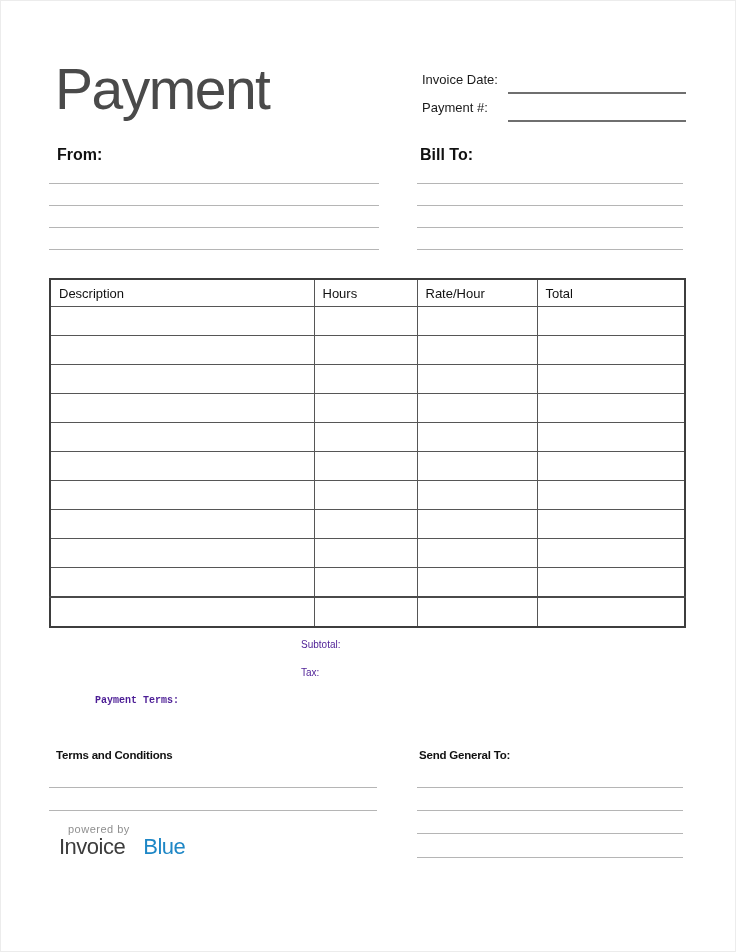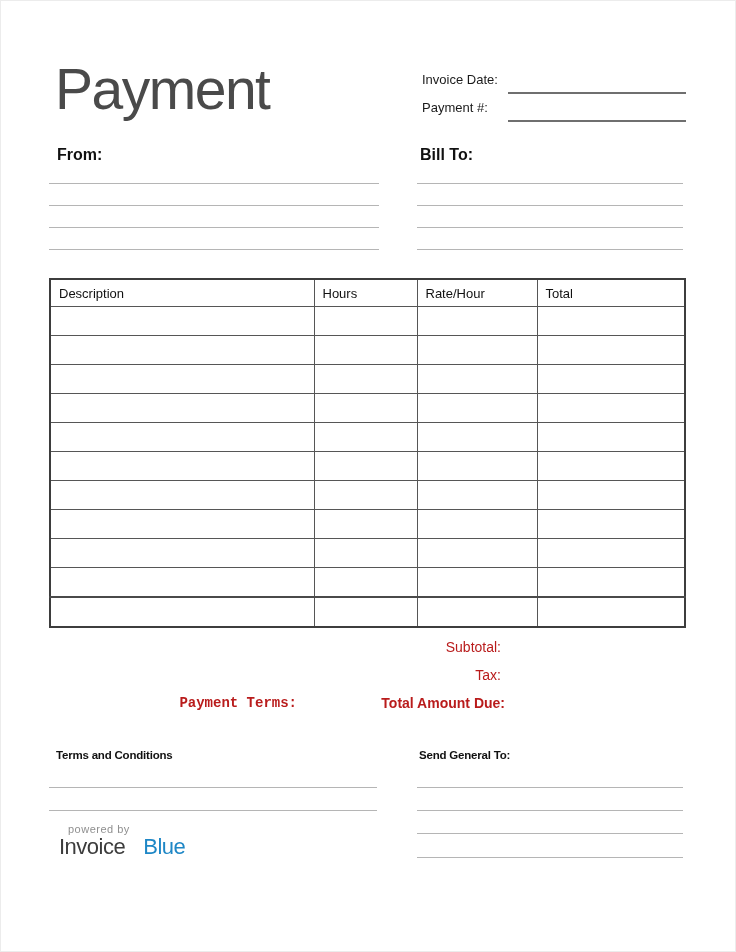--- a/index.html
+++ b/index.html
@@ -49,21 +49,21 @@
   .items th {
     height:26px;
     font-size:13px; font-weight:400; color:#111;
     text-align:left; padding:0 0 0 8px;
     vertical-align:middle;
   }
   .items td { height:28px; padding:0 0 0 8px; font-size:13px; }
   .items tr.last-row td { border-top:2px solid #4a4a4a; }
 
   
-  .sum-label { font-size:14px; color:#b91c1c; text-align:right; }
+  .sum-label { font-size:10px; color:#4c1d95; }
   .sum-bold  { font-weight:bold; }
 
   
   .foot-label { font-size:11.5px; font-weight:bold; color:#111; letter-spacing:-0.2px; }
 
   
   .powered {
     left:67px; top:822px;
     font-size:11px; color:#8f8f8f; letter-spacing:0.5px;
   }
@@ -182,21 +182,20 @@
             <td></td>
             <td></td>
           </tr>
         </tbody>
     </table>
   </div>
 
   <div class="abs sum-label" style="left:300px; top:638px; width:200px;">Subtotal:</div>
   <div class="abs sum-label" style="left:300px; top:666px; width:200px;">Tax:</div>
   <div class="abs sum-label sum-bold" style="left:94px; top:694px; width:202px;font-family:Liberation Mono, monospace;">Payment Terms:</div>
-  <div class="abs sum-label sum-bold" style="left:302px; top:694px; width:202px;">Total Amount Due:</div>
 
   <div class="abs foot-label" style="left:55px; top:748px;">Terms and Conditions</div>
   <div class="abs foot-label" style="left:418px; top:748px;">Send General To:</div>
 
   <div class="abs wline" style="left:48px; width:328px; top:786px;"></div>
   <div class="abs wline" style="left:48px; width:328px; top:809px;"></div>
 
   <div class="abs wline wline-right" style="top:786px;"></div>
   <div class="abs wline wline-right" style="top:809px;"></div>
   <div class="abs wline wline-right" style="top:832px;"></div>

